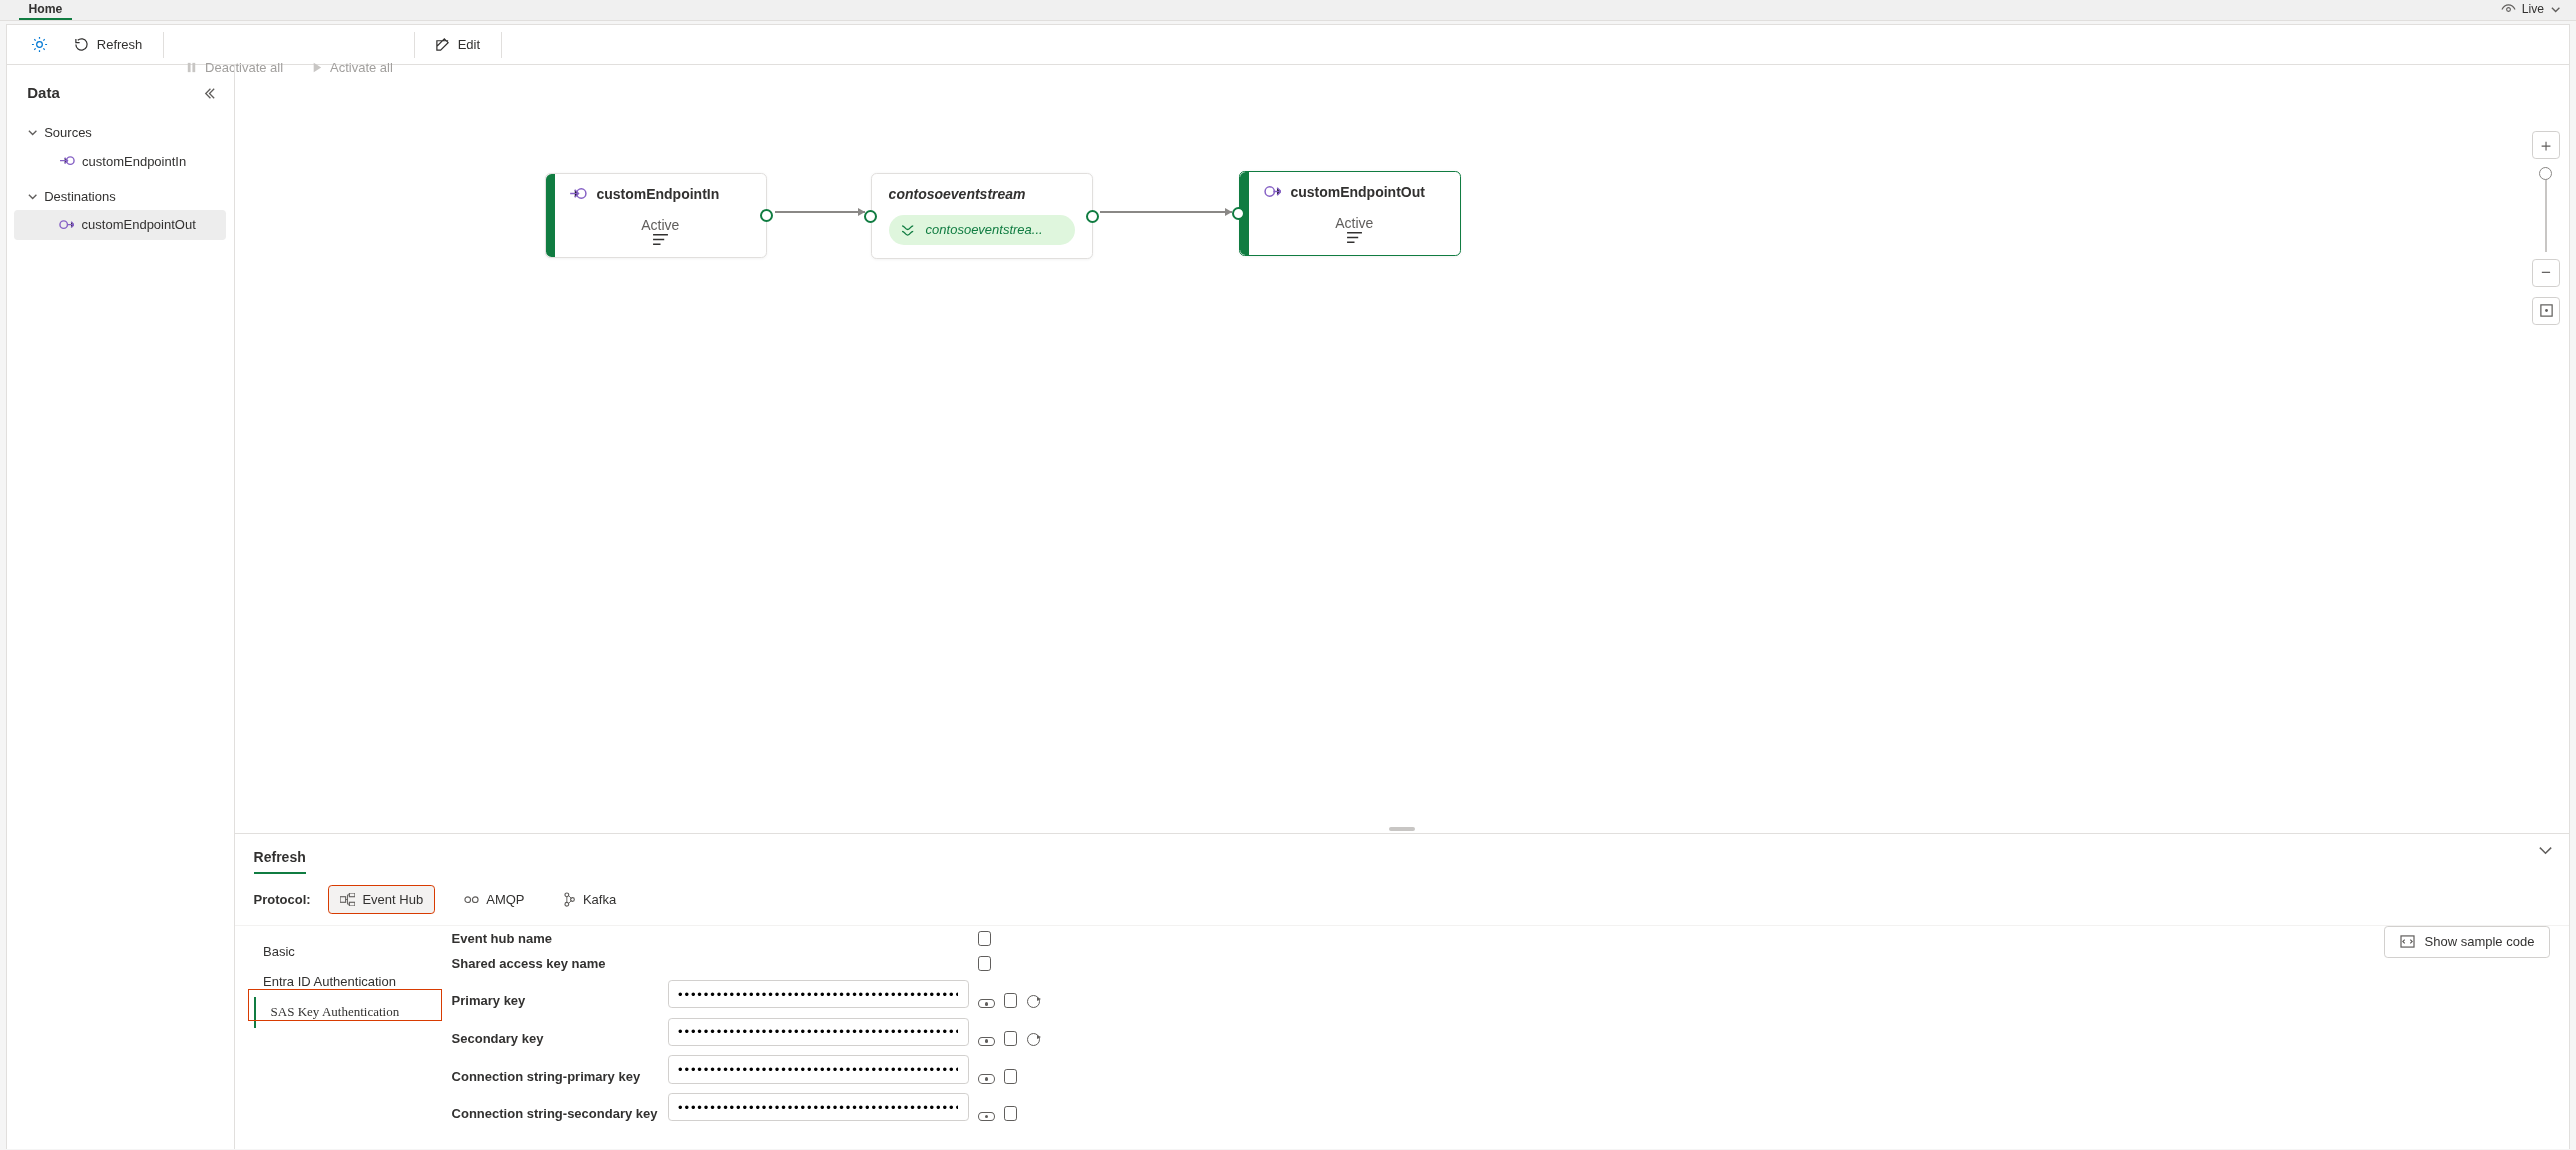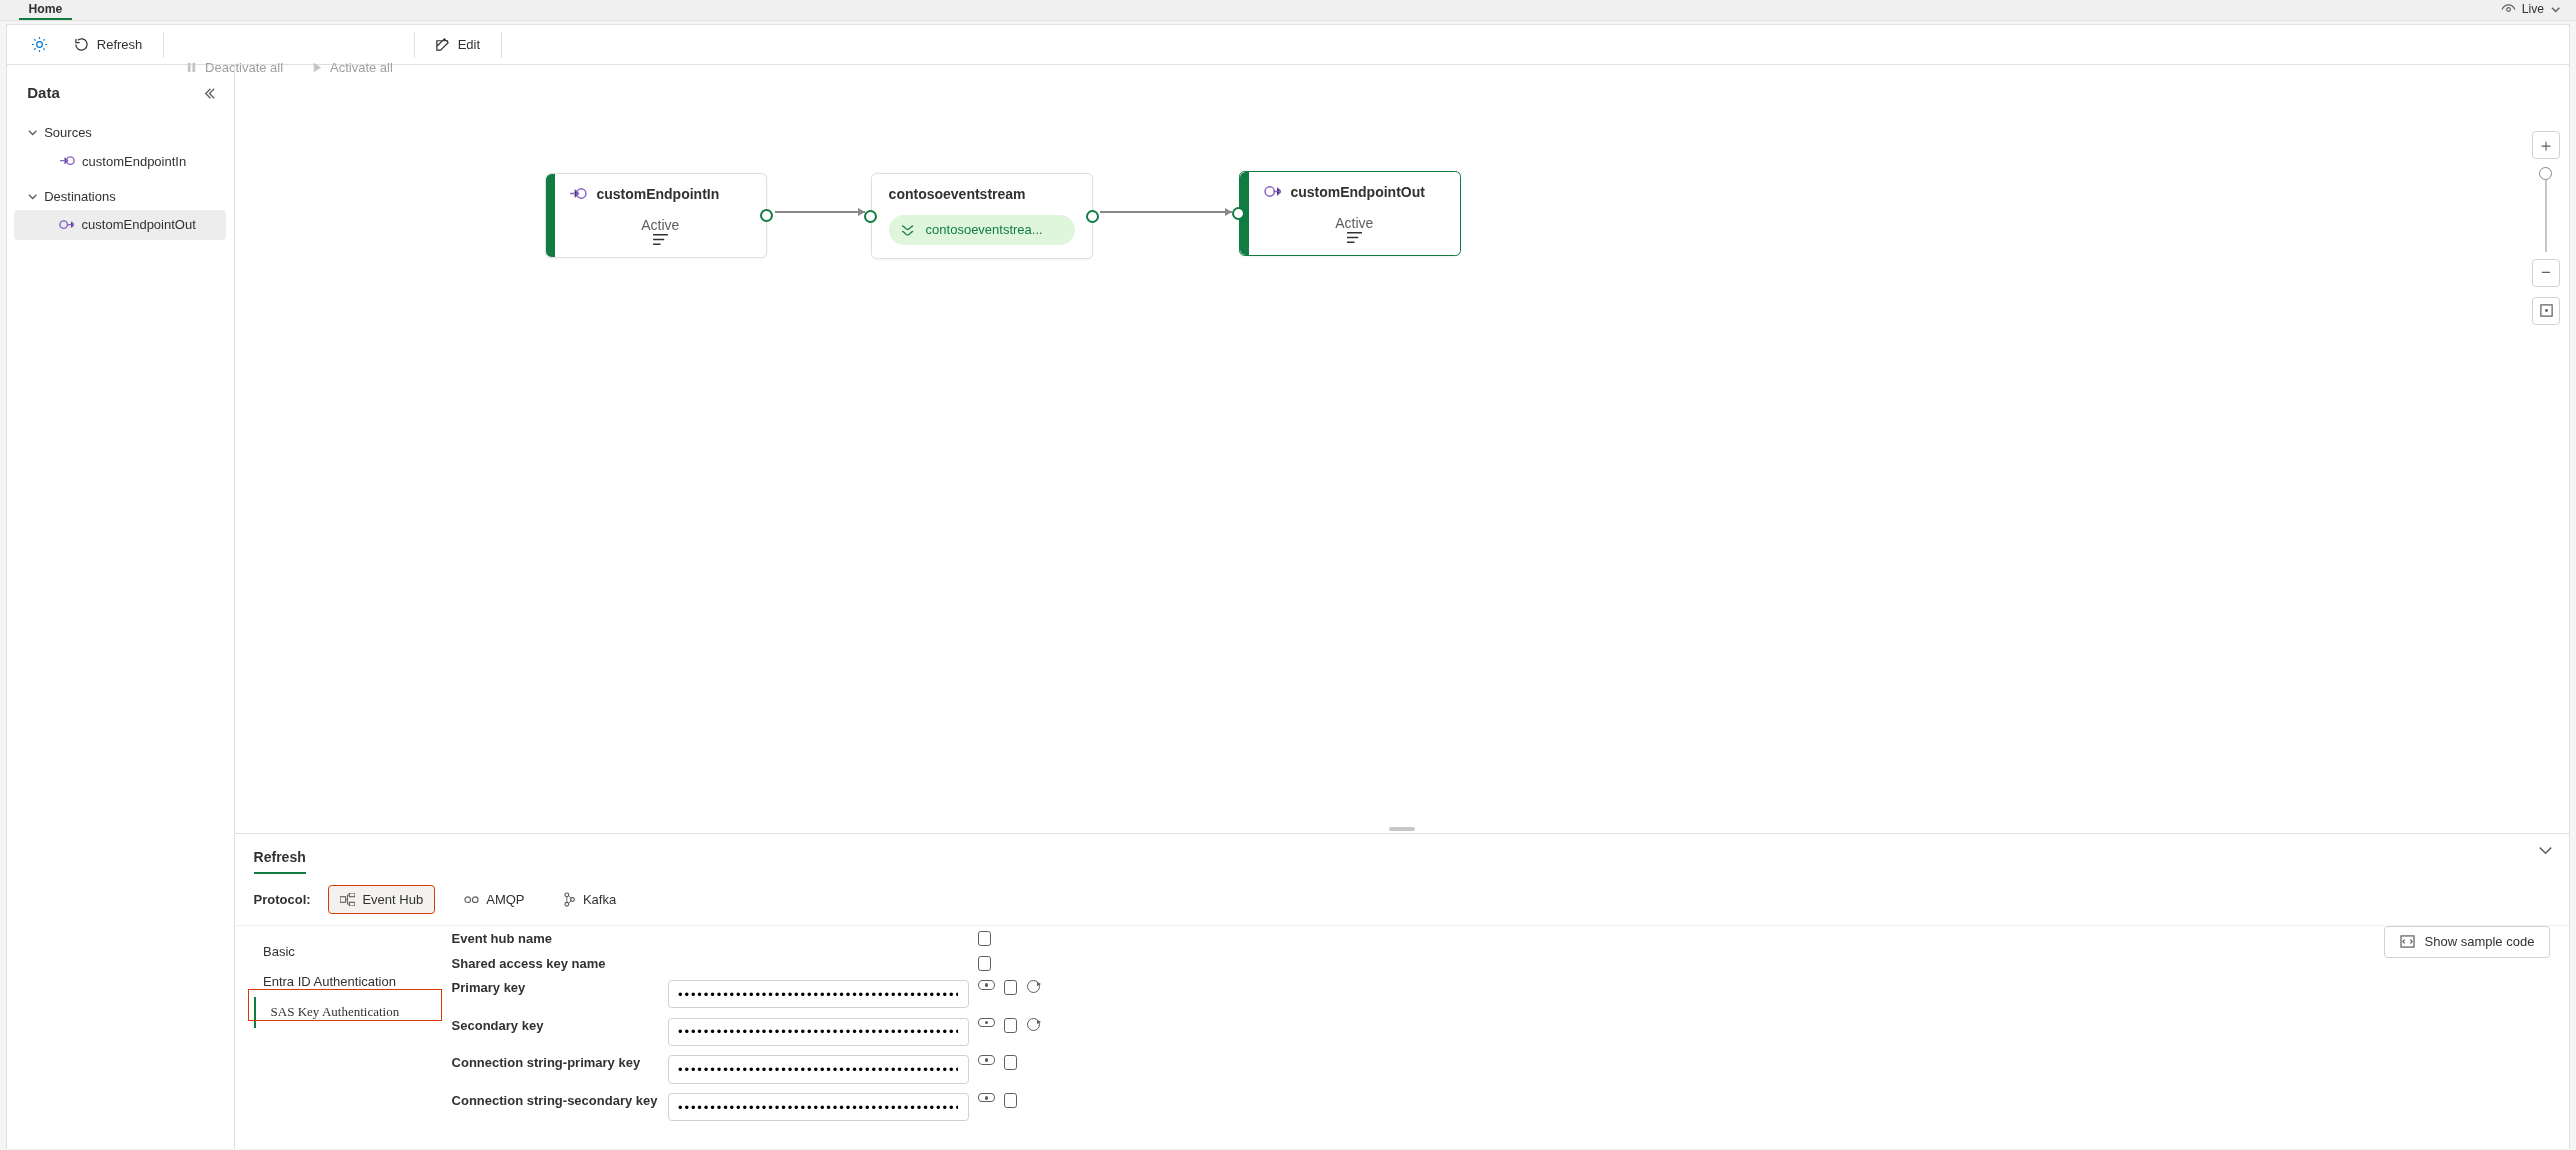--- a/index.html
+++ b/index.html
@@ -26,21 +26,21 @@
 .group .gitem.selected { background: #ededed; border-radius: 3.8px; margin: 0 7.5px; padding-left: 45px; }
 
 
 .canvas { flex: 1; position: relative; display: flex; flex-direction: column; }
 .diagram { flex: 1; position: relative; overflow: hidden; }
 .node { position: absolute; background: #fff; border: 0.9px solid #e1dfdd; border-radius: 5.6px; box-shadow: 0 0.9px 2.8px rgba(0,0,0,0.05); }
 .node .accent { position: absolute; left: 0; top: 0; bottom: 0; width: 9.4px; background: #107c41; border-radius: 5.6px 0 0 5.6px; }
 .node .title { display: flex; align-items: center; gap: 9.4px; padding: 11.3px 15px 5.6px 24.4px; font-weight: 600; font-size: 14px; }
 .node .status { display: flex; justify-content: space-between; align-items: center; padding: 9.4px 15px 11.3px 24.4px; color: #605e5c; font-size: 14px; flex-direction: column; }
 .node.selected { border: 1.9px solid #107c41; }
-.node.center { border-radius: 5.6px; }
+.node.center { border-radius: 5.6px; font-style: italic; }
 .node.center .pill { display: flex; align-items: center; gap: 9px; background: #dff6dd; color: #107c41; padding: 7.5px 13px; border-radius: 17px; margin: 7.5px 17px 13px; font-size: 13px; }
 .port { position: absolute; width: 13px; height: 13px; border: 2.8px solid #107c41; background: #fff; border-radius: 50%; }
 
 .flowline { position: absolute; height: 1.9px; background: #8a8886; }
 .flowline::after { content: ""; position: absolute; right: -0.9px; top: -3.8px; width: 0; height: 0; border-left: 7.5px solid #8a8886; border-top: 4.7px solid transparent; border-bottom: 4.7px solid transparent; }
 
 
 .rightctl { position: absolute; right: 9.4px; top: 66px; display: flex; flex-direction: column; align-items: center; gap: 0; }
 .sqbtn { width: 28px; height: 28px; border: 0.9px solid #d2d0ce; background: #fff; border-radius: 3.8px; display: flex; align-items: center; justify-content: center; cursor: pointer; font-size: 17px; color: #605e5c; }
 .slider { width: 1.9px; height: 85px; background: #c8c6c4; margin: 7.5px 0; position: relative; }
@@ -60,21 +60,21 @@
 .redbox { border: 1.9px solid #d83b01; }
 
 .detailbody { display: flex; padding: 5.6px 19px 19px; gap: 0; }
 .dnav { width: 179px; padding-top: 5.6px; position: relative; }
 .dnav .ditem { padding: 7.5px 9.4px; font-size: 13px; cursor: pointer; }
 .dnav .ditem.marked { border-left: 2.8px solid #107c41; padding-left: 15px; font-family: Liberation Serif, serif; }
 .dnav .redbox2 { position: absolute; border: 1.9px solid #d83b01; left: -5.6px; right: -9.4px; top: 58px; height: 32px; pointer-events: none; }
 
 .dform { flex: 1; padding-left: 19px; position: relative; }
 .showcode { position: absolute; right: 0; top: -5.6px; border: 0.9px solid #d2d0ce; background: #fff; padding: 7.5px 15px; border-radius: 3.8px; display: flex; align-items: center; gap: 9.4px; cursor: pointer; font-size: 13px; }
-.frow { display: flex; align-items: flex-start; margin-bottom: 9.4px; }
+.frow { display: flex; align-items: flex-end; margin-bottom: 9.4px; }
 .frow .flbl { width: 216px; font-weight: 600; font-size: 13px; }
 .frow .fval { flex: 0 0 auto; }
 .frow input { border: 0.9px solid #d2d0ce; border-radius: 3.8px; padding: 5.6px 9.4px; width: 301px; font-size: 13px; letter-spacing: 1.9px; }
 .frow .icn { margin-left: 9.4px; color: #605e5c; cursor: pointer; display: inline-flex; }
 .copyicn { width:13px; height:15px; border:1.4px solid #605e5c; border-radius:2.8px; position:relative; display:inline-block; }
 .eyeicn { width:17px; height:9.4px; border:1.4px solid #605e5c; border-radius:50%/100%; display:inline-block; position:relative; }
 .eyeicn::after{content:"";position:absolute;left:5.6px;top:1.9px;width:3.8px;height:3.8px;background:#605e5c;border-radius:50%;}
 .refresh { width:13px;height:13px;border:1.4px solid #605e5c;border-radius:50%;display:inline-block;position:relative;}
 .refresh::after{content:"";position:absolute;right:-1.9px;top:0.9px;width:0;height:0;border-left:4.7px solid #605e5c;border-top:2.8px solid transparent;border-bottom:2.8px solid transparent;}
 

